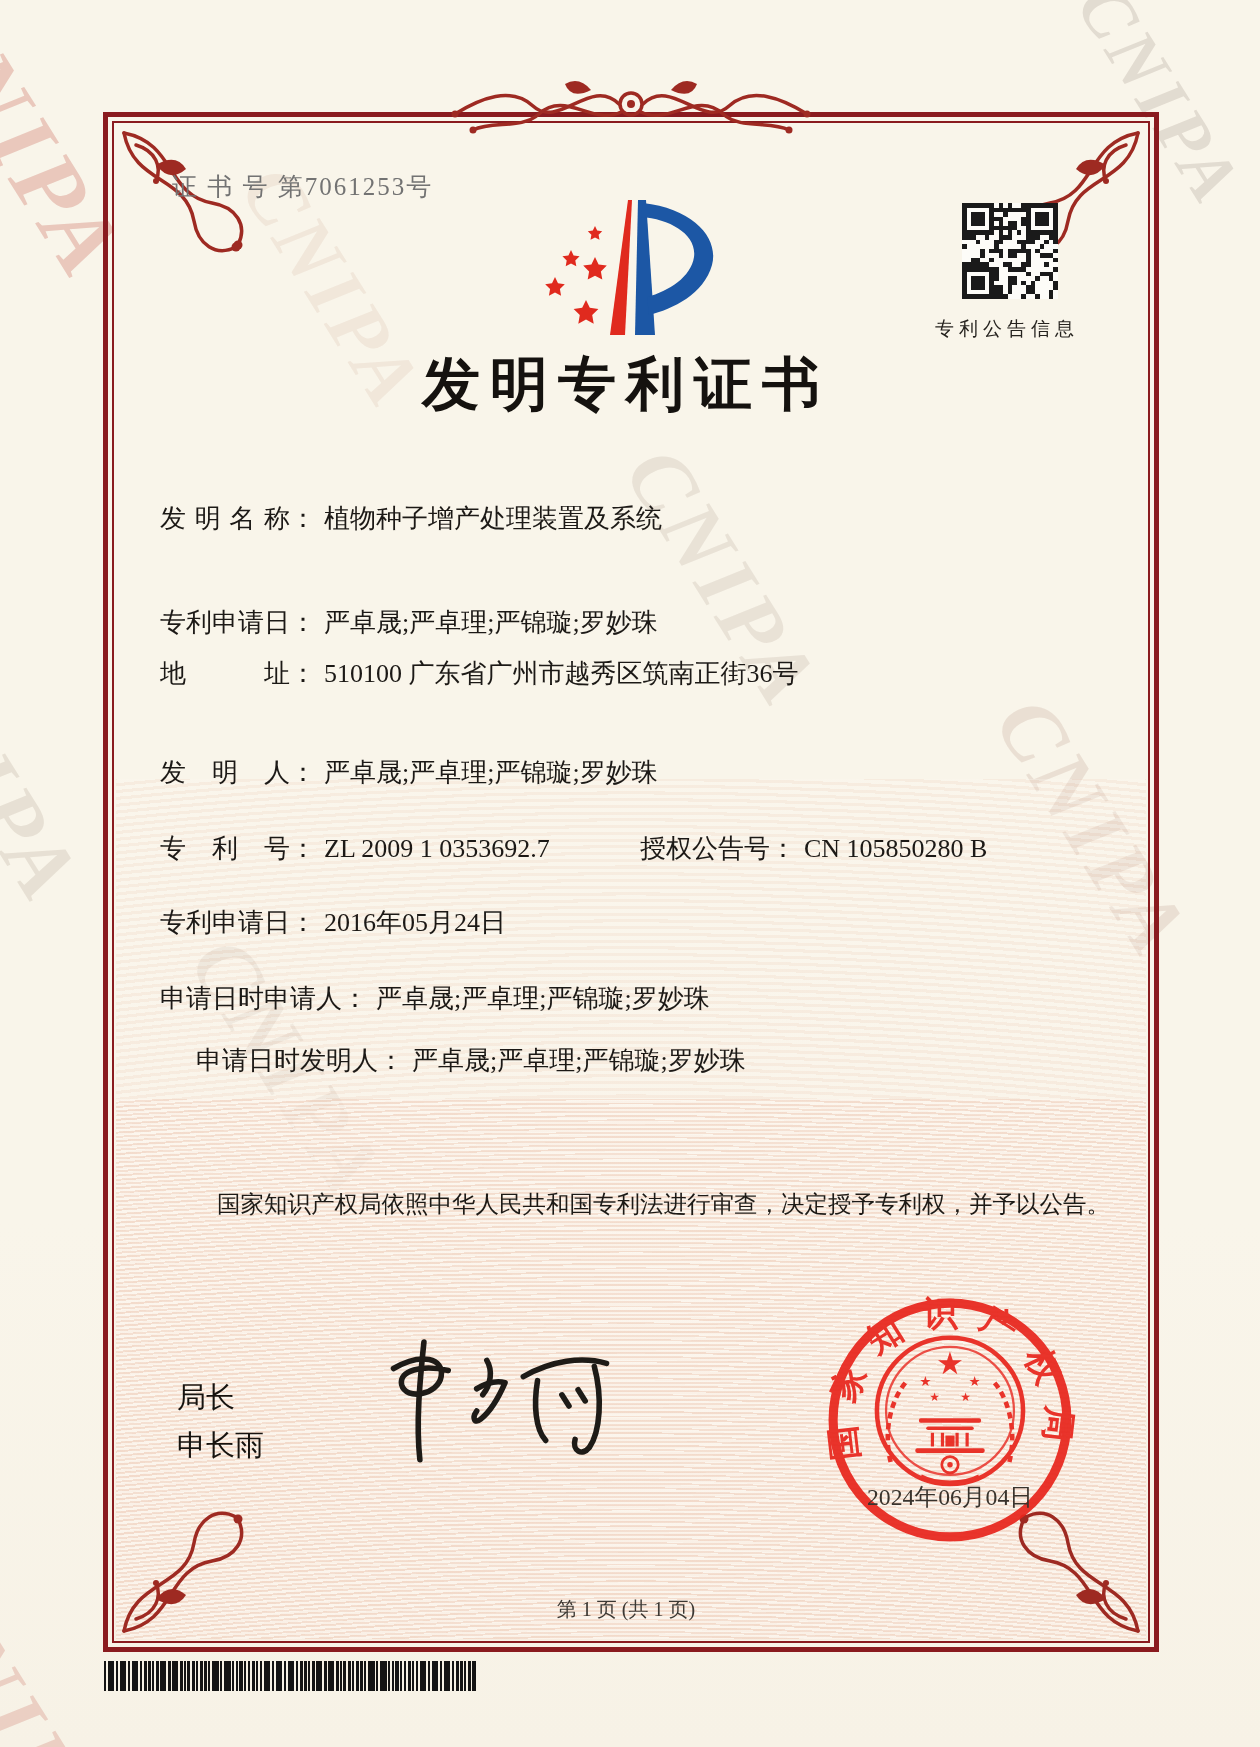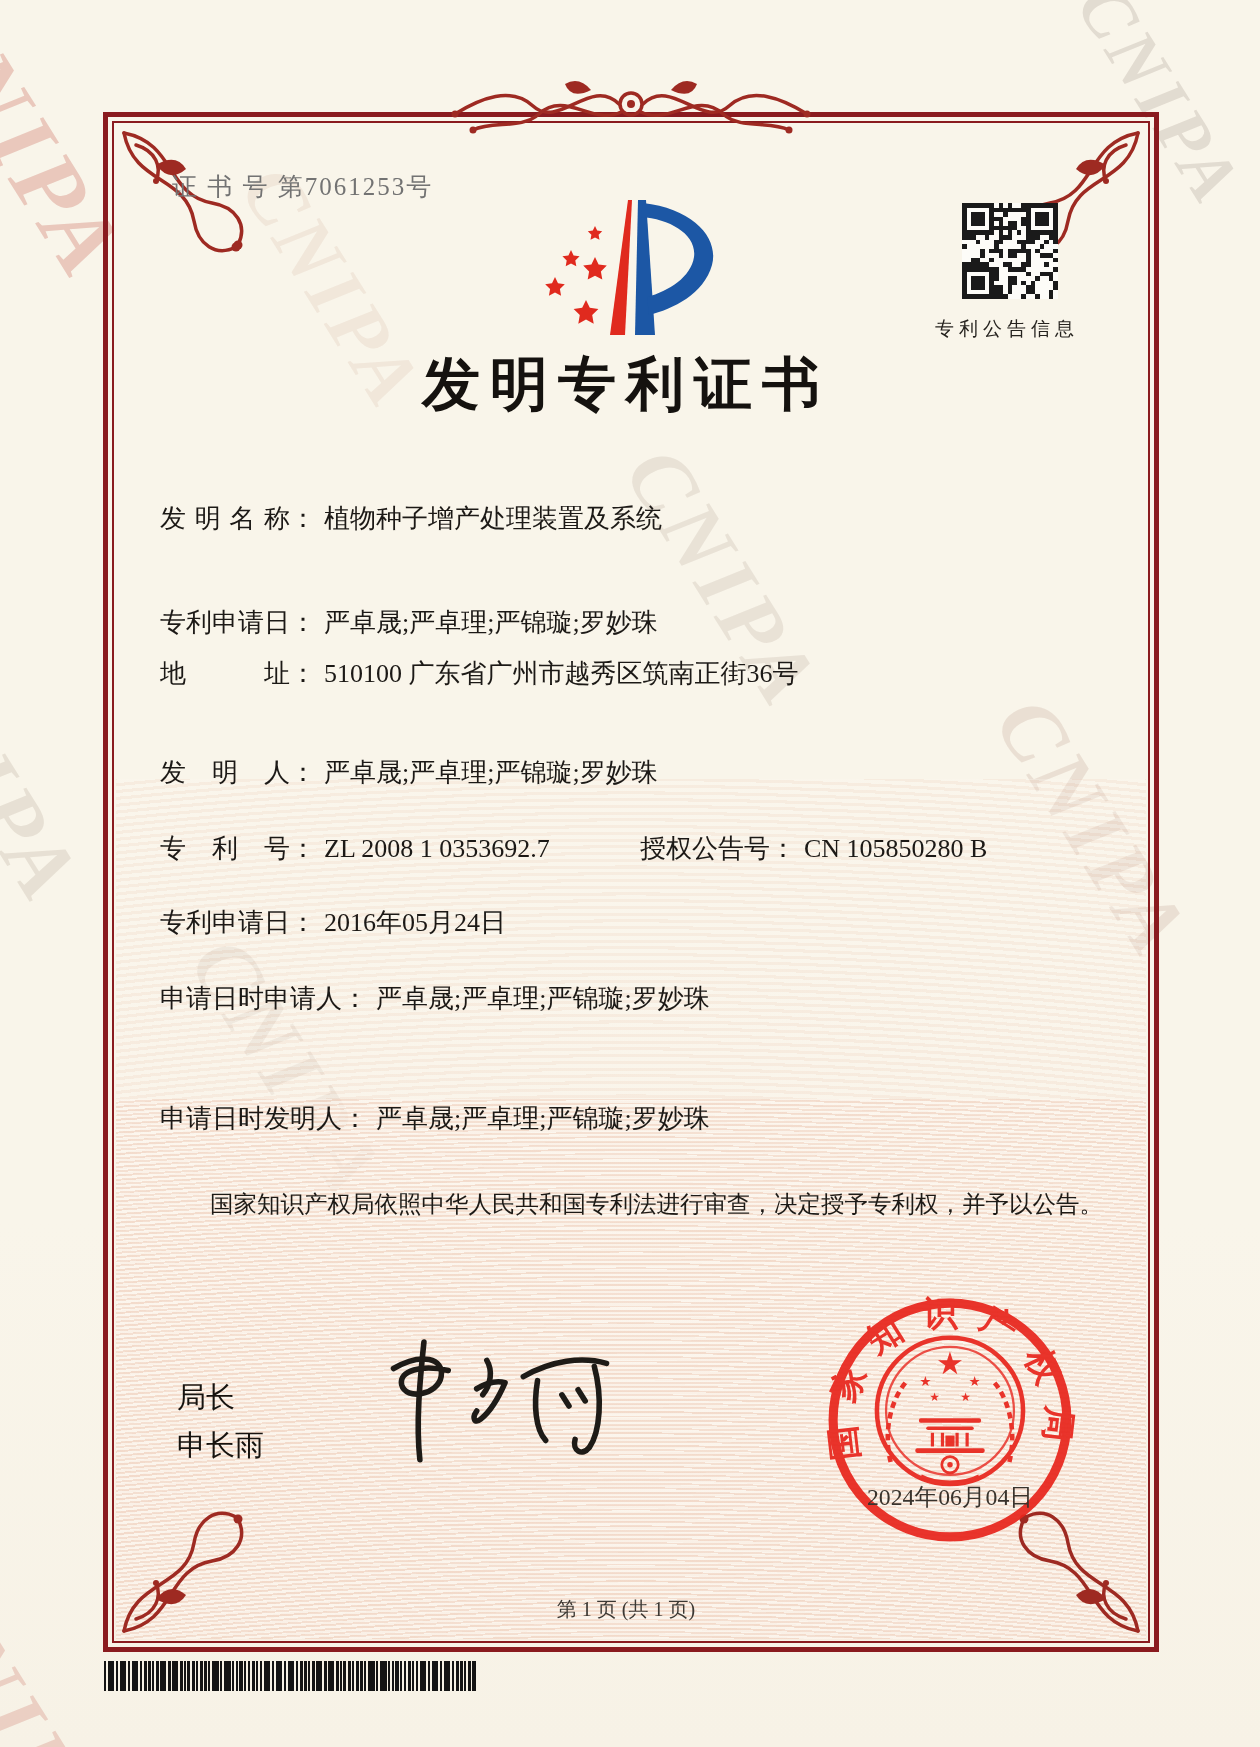--- a/index.html
+++ b/index.html
@@ -45,21 +45,21 @@
 
   
   .row{left:160px;width:960px;font-size:26px;white-space:nowrap;color:#1c1916;}
   .lbl{display:inline-block;width:130px;text-align:justify;text-align-last:justify;vertical-align:top;}
   .lbl-long{display:inline-block;vertical-align:top;}
   .colon{display:inline-block;margin-right:8px;}
   .val{display:inline-block;}
   .col2{position:absolute;left:480px;top:0;white-space:nowrap;}
 
   
-  .statement{left:162px;top:1180px;width:958px;font-size:23.5px;line-height:48px;color:#1d1a16;}
+  .statement{left:169px;top:1180px;width:958px;font-size:23.5px;line-height:48px;color:#1d1a16;}
   .st-line{white-space:nowrap;}
   .st-line.indent{text-indent:48px;}
 
   
   .sig-role{left:177px;top:1378px;font-size:29px;font-family:"Liberation Sans","DejaVu Sans",sans-serif;color:#16130f;}
   .sig-name{left:177px;top:1426px;font-size:29px;font-family:"Liberation Sans","DejaVu Sans",sans-serif;color:#16130f;}
   .sig-script{left:362px;top:1336px;width:276px;height:142px;}
 
   
   .seal{left:813px;top:1278px;width:274px;height:284px;opacity:.93;}
@@ -422,30 +422,30 @@
 <div class="abs row" style="top:605px;">
   <span class="lbl">专利申请日</span><span class="colon">：</span><span class="val">严卓晟;严卓理;严锦璇;罗妙珠</span>
 </div>
 <div class="abs row" style="top:656px;">
   <span class="lbl">地址</span><span class="colon">：</span><span class="val">510100 广东省广州市越秀区筑南正街36号</span>
 </div>
 <div class="abs row" style="top:755px;">
   <span class="lbl">发明人</span><span class="colon">：</span><span class="val">严卓晟;严卓理;严锦璇;罗妙珠</span>
 </div>
 <div class="abs row" style="top:831px;">
-  <span class="lbl">专利号</span><span class="colon">：</span><span class="val">ZL 2008 1 0353692.7</span>
+  <span class="lbl">专利号</span><span class="colon">：</span><span class="val">ZL 2009 1 0353692.7</span>
   <span class="col2"><span>授权公告号</span><span class="colon">：</span><span>CN 105850280 B</span></span>
 </div>
 <div class="abs row" style="top:905px;">
   <span class="lbl">专利申请日</span><span class="colon">：</span><span class="val">2016年05月24日</span>
 </div>
 <div class="abs row" style="top:981px;">
   <span class="lbl-long">申请日时申请人</span><span class="colon">：</span><span class="val">严卓晟;严卓理;严锦璇;罗妙珠</span>
 </div>
-<div class="abs row" style="top:1101px;">
+<div class="abs row" style="top:1043px;margin-left:36px;">
   <span class="lbl-long">申请日时发明人</span><span class="colon">：</span><span class="val">严卓晟;严卓理;严锦璇;罗妙珠</span>
 </div>
 
 <div class="abs statement">
   <div class="st-line indent">国家知识产权局依照中华人民共和国专利法进行审查，决定授予专利权，并予以公告。</div>
 </div>
 
 <div class="abs sig-role">局长</div>
 <div class="abs sig-name">申长雨</div>
 <div class="abs sig-script">

